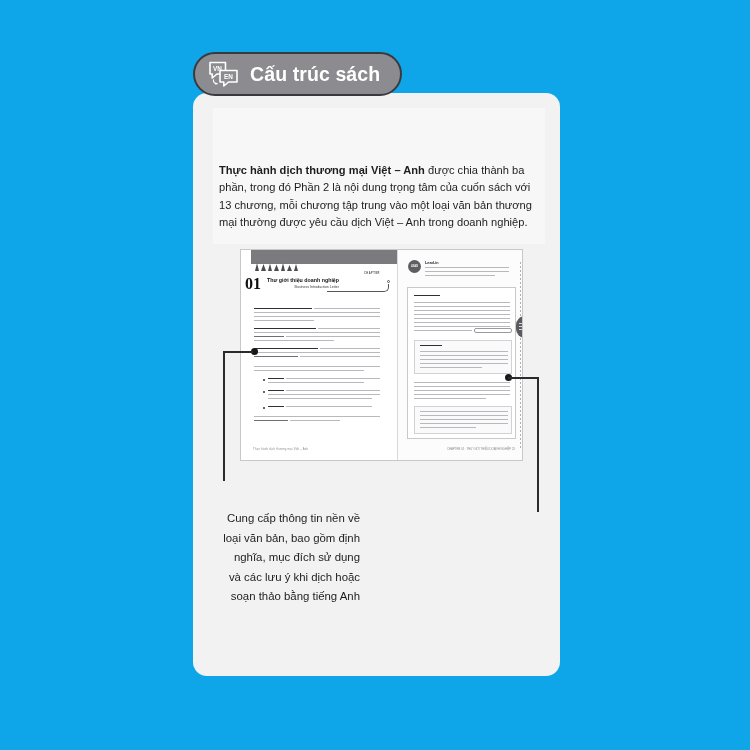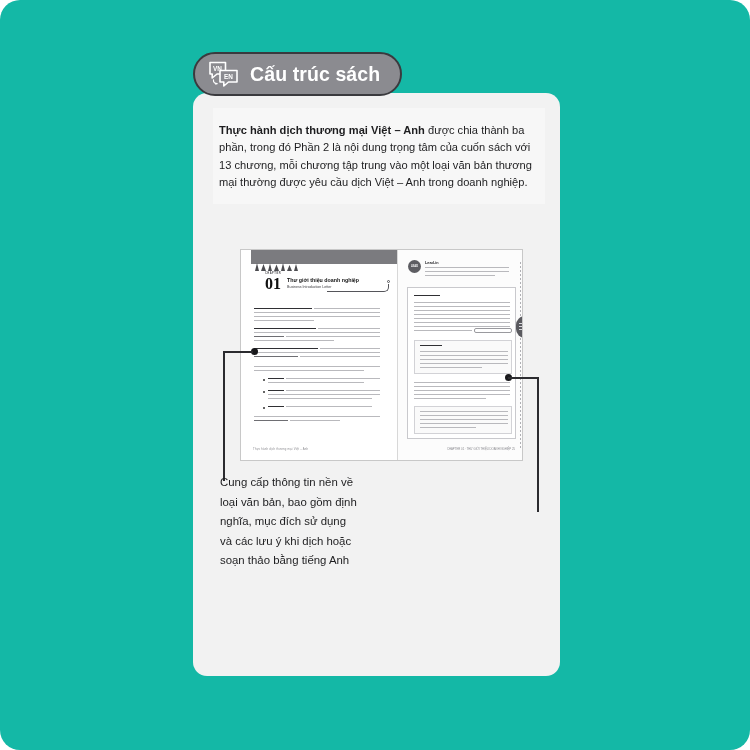--- a/index.html
+++ b/index.html
@@ -2,21 +2,21 @@
 <html><head>
 <meta charset="utf-8">
 <style>
   * { box-sizing: border-box; margin: 0; padding: 0; }
   html, body {
     width: 750px; height: 750px;
     background: #ffffff;
     font-family: "Liberation Sans", sans-serif;
     overflow: hidden;
   }
-  .stage { position: relative; width: 750px; height: 750px; background: #14b8a6; border-radius: 20px; }
+  .stage { position: relative; width: 750px; height: 750px; background: #0ea5e9; }
 
   
   .card {
     position: absolute; left: 193px; top: 93px;
     width: 367px; height: 583px;
     background: #f2f2f2;
     border-radius: 14px 14px 14px 14px;
   }
 
   
@@ -37,20 +37,21 @@
 
   
   .intro {
     position: absolute; left: 213px; top: 108px;
     width: 332px; padding: 14px 6px 12px 6px;
     background: #f7f7f7;
   }
   .intro p {
     font-size: 11.1px; line-height: 17.4px; color: #1d1d1f;
     letter-spacing: .02px;
+    margin-top: 40px;
   }
   .intro p.second { margin-top: 15px; }
   .intro b { font-weight: 700; }
 
   .step-title {
     position: absolute; left: 220px; top: 219px;
     font-size: 12.2px; font-weight: 700; color: #141416;
     letter-spacing: .1px;
   }
 
@@ -66,21 +67,21 @@
   .pg-left  { left: 0;     width: 156px; }
   .pg-right { left: 156px; width: 127px; border-left: 1px solid #d8d8d8;
               background: #fcfcfc; }
 
   .hdr-band {
     position: absolute; left: 10px; top: 0; width: 146px; height: 14px;
     background: #7b7b7f;
   }
   .scribble { position: absolute; left: 12px; top: 12px; width: 56px; height: 10px; }
 
-  .chap-row { position: absolute; left: 24px; top: 22px; width: 135px; }
+  .chap-row { position: absolute; left: 4px; top: 22px; width: 135px; text-align: right; }
   .chap-kicker { font-size: 2.6px; font-weight: 700; color: #4a4a4e;
                  letter-spacing: .5px; }
   .chap-num { font-size: 16px; font-weight: 700; color: #111; line-height: 15px;
               font-family: "Liberation Serif", serif; }
   .chap-t1 { font-size: 5.3px; font-weight: 700; color: #111; line-height: 7px; }
   .chap-t2 { font-size: 3.6px; color: #3b3b3f; line-height: 6px; }
 
   .leader {
     position: absolute; left: 86px; top: 34px; width: 62px; height: 8px;
     border-bottom: .6px solid #55555a; border-right: .6px solid #55555a;
@@ -139,21 +140,21 @@
   }
 
   
   .conn { position: absolute; background: #2b2b2f; }
   .dot { position: absolute; width: 7px; height: 7px; background: #18181b;
          border-radius: 50%; }
 
   
   .anno { position: absolute; font-size: 11.4px; line-height: 19.5px;
           color: #1d1d1f; }
-  .anno-left  { left: 220px; top: 473px; width: 140px; }
+  .anno-left  { left: 220px; top: 509px; width: 140px; text-align: right; }
   .anno-right { left: 424px; top: 514px; width: 148px; }
 </style>
 </head>
 <body>
 
 <div class="stage">
 
   <div class="card"></div>
 
   <div class="badge">

